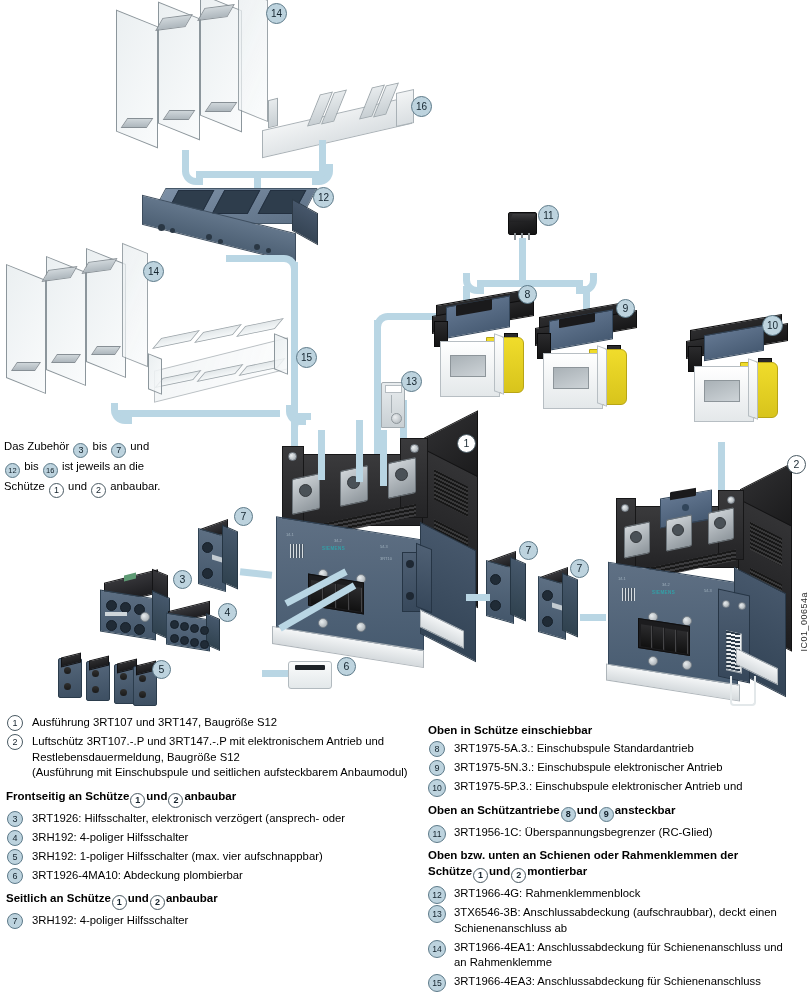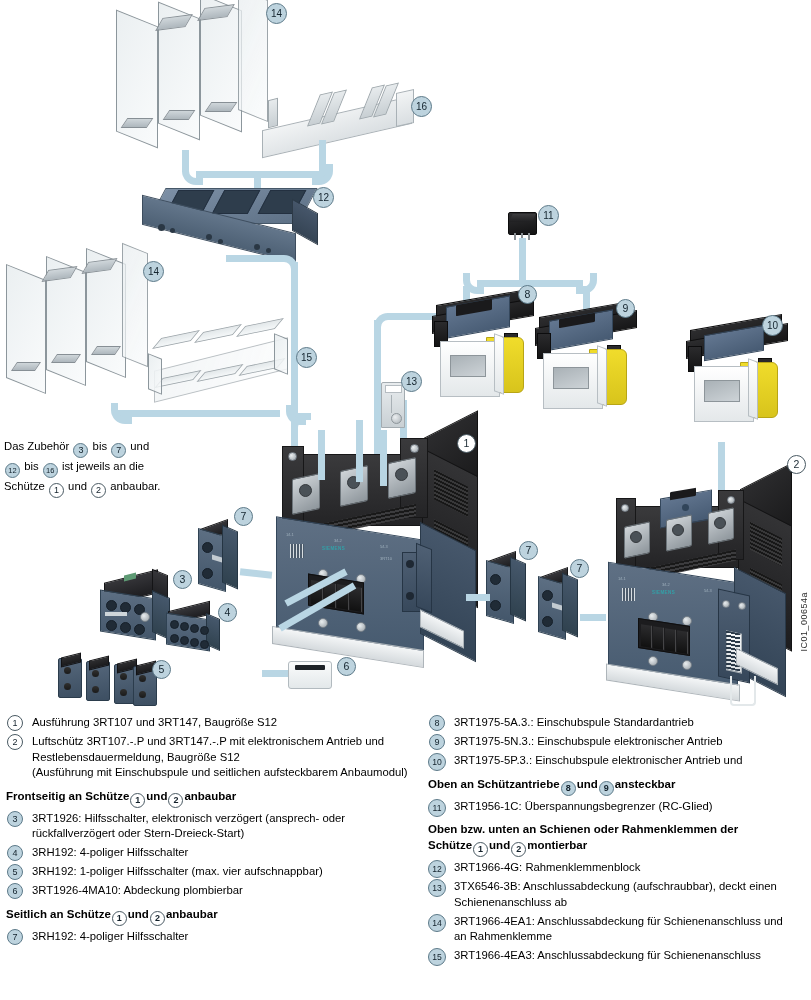--- a/index.html
+++ b/index.html
@@ -538,28 +538,29 @@
   </div>
 
   <div id="idcode">IC01_00654a</div>
 </div>
 
 <div id="legend">
   <div class="legcol" id="legLeft">
       <div class="legitem"><span class="num">1</span><span>Ausführung 3RT107 und 3RT147, Baugröße S12</span></div>
       <div class="legitem"><span class="num">2</span><span>Luftschütz 3RT107.-.P und 3RT147.-.P mit elektronischem Antrieb und</span><span class="sub">Restlebensdauermeldung, Baugröße S12</span><span class="sub">(Ausführung mit Einschubspule und seitlichen aufsteckbarem Anbaumodul)</span></div>
       <div class="leghead">Frontseitig an Schütze<span class="inlc">1</span>und<span class="inlc">2</span>anbaubar</div>
-      <div class="legitem"><span class="num filled">3</span><span>3RT1926: Hilfsschalter, elektronisch verzögert (ansprech- oder</span><span class="sub">rückfallverzögert oder Stern-Dreieck-Start)</span></div>
+      <div class="legitem"><span class="num filled">3</span><span>3RT1926: Hilfsschalter, elektronisch verzögert (ansprech- oder</span></div>
       <div class="legitem"><span class="num filled">4</span><span>3RH192: 4-poliger Hilfsschalter</span></div>
       <div class="legitem"><span class="num filled">5</span><span>3RH192: 1-poliger Hilfsschalter (max. vier aufschnappbar)</span></div>
       <div class="legitem"><span class="num filled">6</span><span>3RT1926-4MA10: Abdeckung plombierbar</span></div>
       <div class="leghead">Seitlich an Schütze<span class="inlc">1</span>und<span class="inlc">2</span>anbaubar</div>
       <div class="legitem"><span class="num filled">7</span><span>3RH192: 4-poliger Hilfsschalter</span></div>
     </div>
   <div class="legcol" id="legRight">
+      <div class="leghead">Oben in Schütze einschiebbar</div>
       <div class="legitem"><span class="num filled">8</span><span>3RT1975-5A.3.: Einschubspule Standardantrieb</span></div>
       <div class="legitem"><span class="num filled">9</span><span>3RT1975-5N.3.: Einschubspule elektronischer Antrieb</span></div>
       <div class="legitem"><span class="num filled w">10</span><span>3RT1975-5P.3.: Einschubspule elektronischer Antrieb und</span></div>
       <div class="leghead">Oben an Schützantriebe<span class="inlc filled">8</span>und<span class="inlc filled">9</span>ansteckbar</div>
       <div class="legitem"><span class="num filled w">11</span><span>3RT1956-1C: Überspannungsbegrenzer (RC-Glied)</span></div>
       <div class="leghead"><div>Oben bzw. unten an Schienen oder Rahmenklemmen der</div>Schütze<span class="inlc">1</span>und<span class="inlc">2</span>montierbar</div>
       <div class="legitem"><span class="num filled w">12</span><span>3RT1966-4G: Rahmenklemmenblock</span></div>
       <div class="legitem"><span class="num filled w">13</span><span>3TX6546-3B: Anschlussabdeckung (aufschraubbar), deckt einen</span><span class="sub">Schienenanschluss ab</span></div>
       <div class="legitem"><span class="num filled w">14</span><span>3RT1966-4EA1: Anschlussabdeckung für Schienenanschluss und</span><span class="sub">an Rahmenklemme</span></div>
       <div class="legitem"><span class="num filled w">15</span><span>3RT1966-4EA3: Anschlussabdeckung für Schienenanschluss</span></div>

